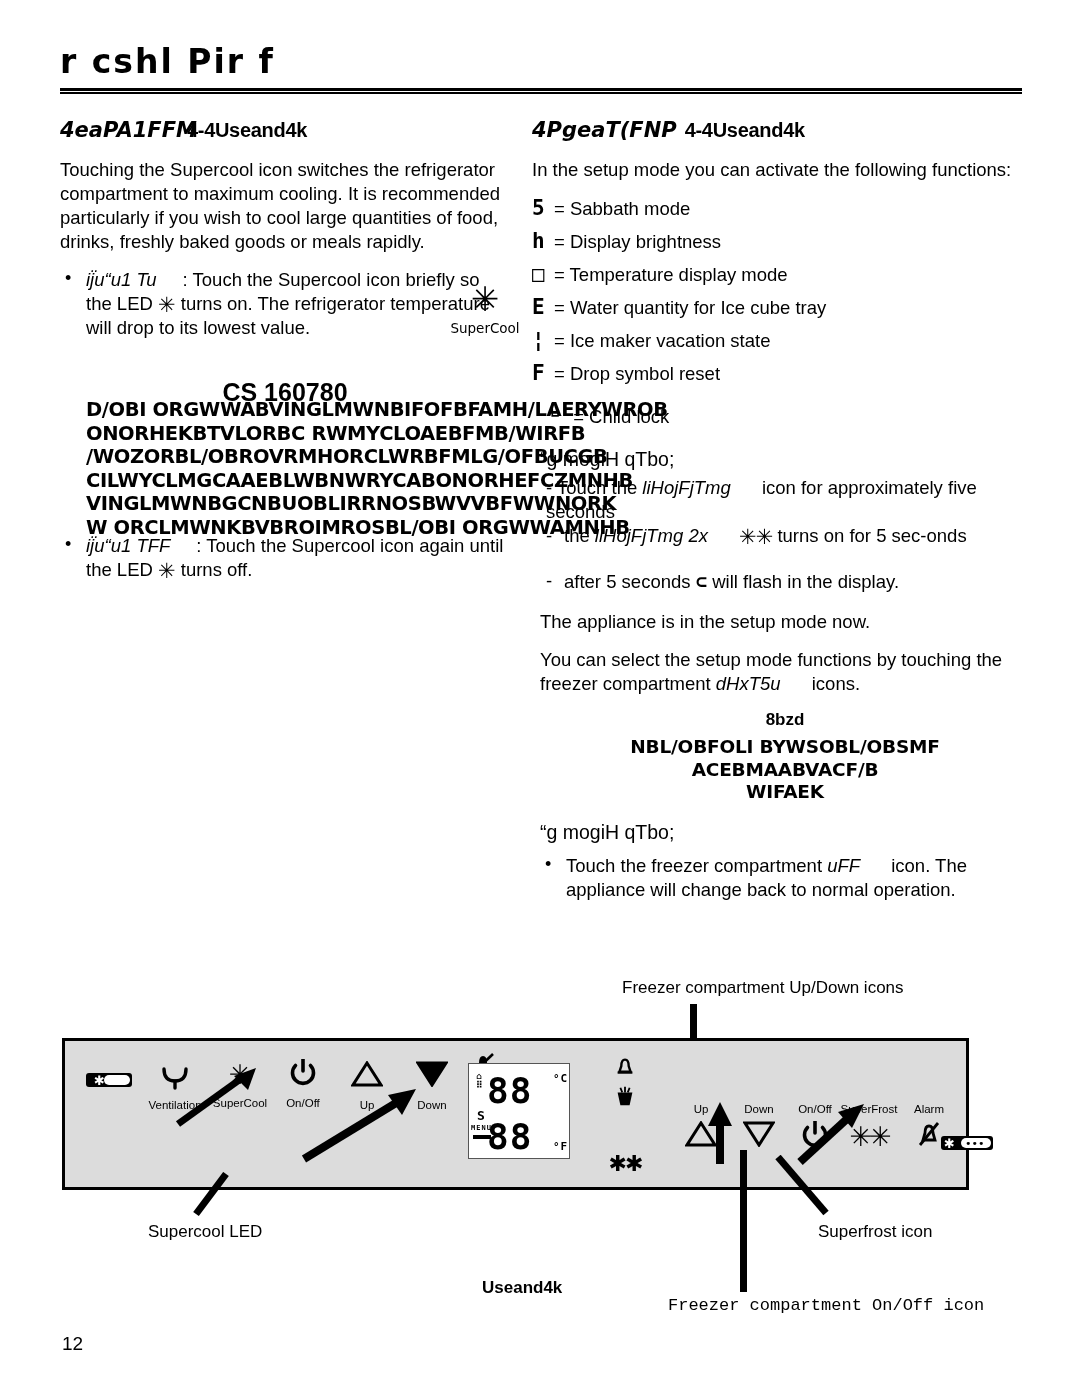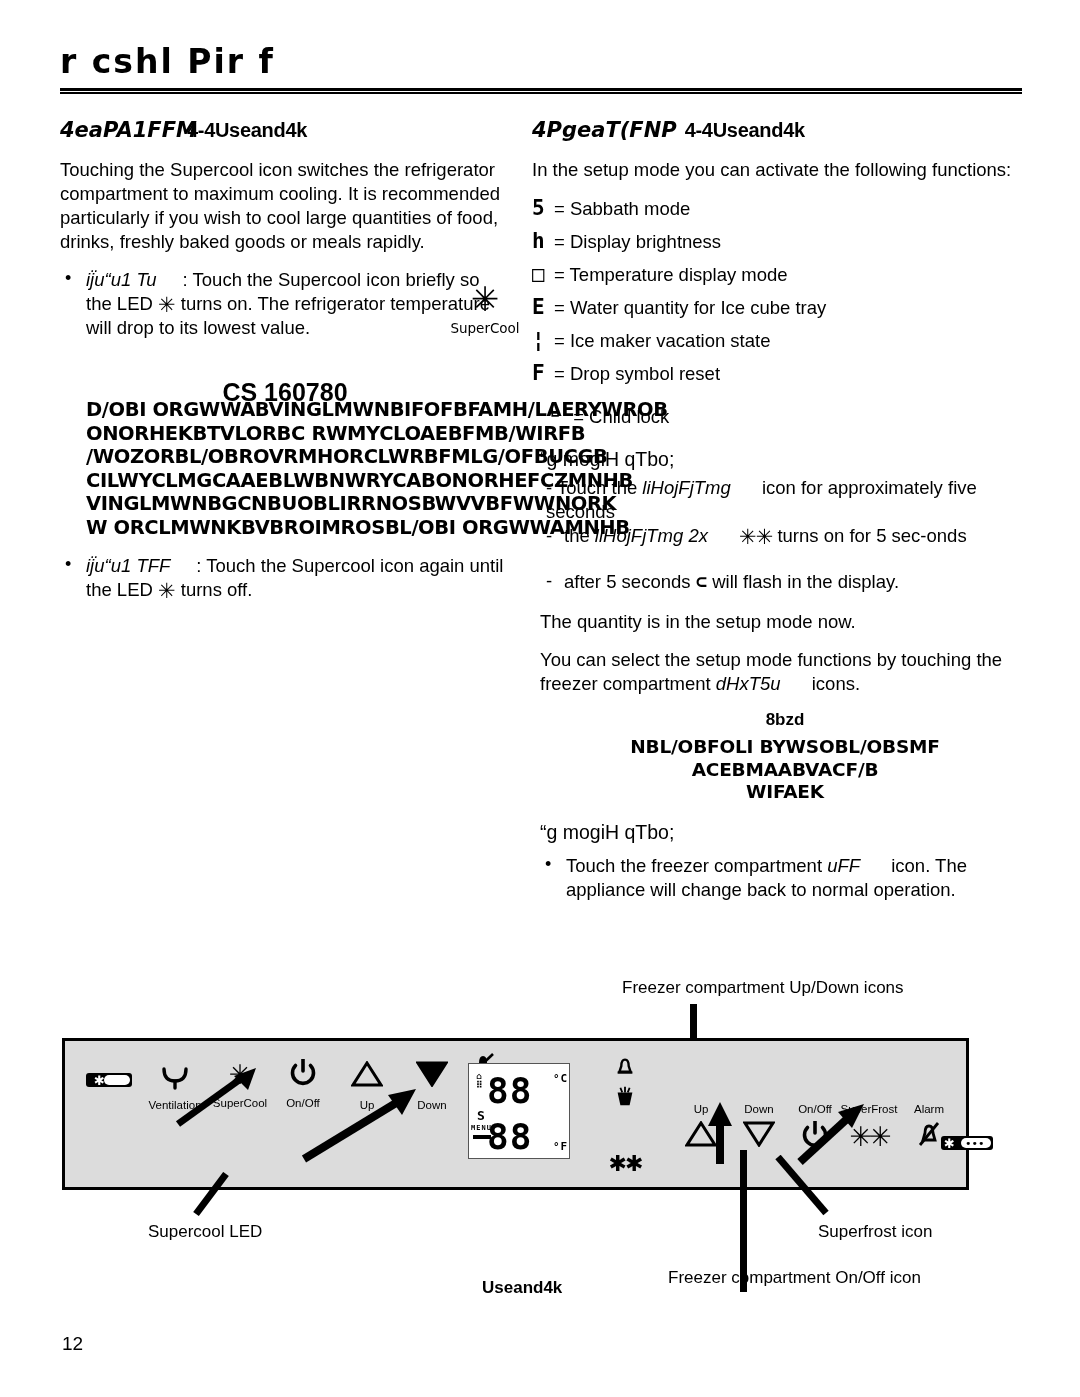--- a/index.html
+++ b/index.html
@@ -285,21 +285,21 @@
 
 <div id="garbled-block">
   <div>D/OBI ORGWWABVINGLMWNBIFOFBFAMH/LAERYWROB</div>
   <div>ONORHEKBTVLORBC  RWMYCLOAEBFMB/WIRFB</div>
   <div>/WOZORBL/OBROVRMHORCLWRBFMLG/OFBUCGB</div>
   <div>CILWYCLMGCAAEBLWBNWRYCABONORHEFCZMNHB</div>
   <div>VINGLMWNBGCNBUOBLIRRNOSBWVVBFWWNORK</div>
   <div>W ORCLMWNKBVBROIMROSBL/OBI ORGWWAMNHB</div>
 </div>
 
-<div style="position:absolute; left:60px; top:554px; width:450px;">
+<div style="position:absolute; left:60px; top:534px; width:450px;">
   <ul class="bullets">
     <li>
       <span class="ital gap-after">ij̈u“u1 TFF</span><span>: Touch the Supercool icon again until the LED</span>
       <span class="ast-inline">✳</span>
       <span>turns off.</span>
     </li>
   </ul>
 </div>
 
 <div class="col" id="col-right">
@@ -360,21 +360,21 @@
     <span class="ast-double">✳✳</span>
     <span>turns on for 5 sec-onds</span>
   </div>
 
   <div class="dashitem" style="margin-top:18px;">
     <span>after 5 seconds</span>
     <span class="sym" style="min-width:0;font-size:19px;">⊂</span>
     <span>will flash in the display.</span>
   </div>
 
-  <p class="body" style="margin-top:16px;">The quantity is in the setup mode now.</p>
+  <p class="body" style="margin-top:16px;">The appliance is in the setup mode now.</p>
 
   <p class="body" style="margin-top:14px;">
     <span>You can select the setup mode functions by touching the freezer compartment</span>
     <span class="ital gap-after">dHxT5u</span>
     <span>icons.</span>
   </p>
 
   <div class="center-head" id="note-kicker">8bzd</div>
 
   <div class="center-head" id="note-garbled">
@@ -579,21 +579,21 @@
     <path d="M8 2 L56 58" stroke="#000" stroke-width="7"></path>
   </svg>
   <div class="callout-text" style="left:818px; top:262px;">Superfrost icon</div>
 
   <svg style="position:absolute; left:792px; top:140px; z-index:5;" width="80" height="68" viewBox="0 0 80 68">
     <path d="M8 62 L56 18" stroke="#000" stroke-width="8"></path>
     <polygon points="72,4 46,12 60,28" fill="#000"></polygon>
   </svg>
 
   <div class="callout-line" style="left:740px; top:190px; width:7px; height:142px;"></div>
-  <div class="callout-text" style="left:668px; top:308px;">Freezer compartment On/Off icon</div>
+  <div class="callout-text" style="left:668px; top:336px;font-family:Liberation Mono, monospace;">Freezer compartment On/Off icon</div>
 
   <svg style="position:absolute; left:702px; top:140px; z-index:5;" width="40" height="68" viewBox="0 0 40 68">
     <path d="M18 64 L18 22" stroke="#000" stroke-width="8"></path>
     <polygon points="18,2 6,26 30,26" fill="#000"></polygon>
   </svg>
 
   <div class="callout-text" style="left:482px; top:318px; font-weight:bold;">Useand4k</div>
 </div>
 
 <div id="page-number">12</div>

